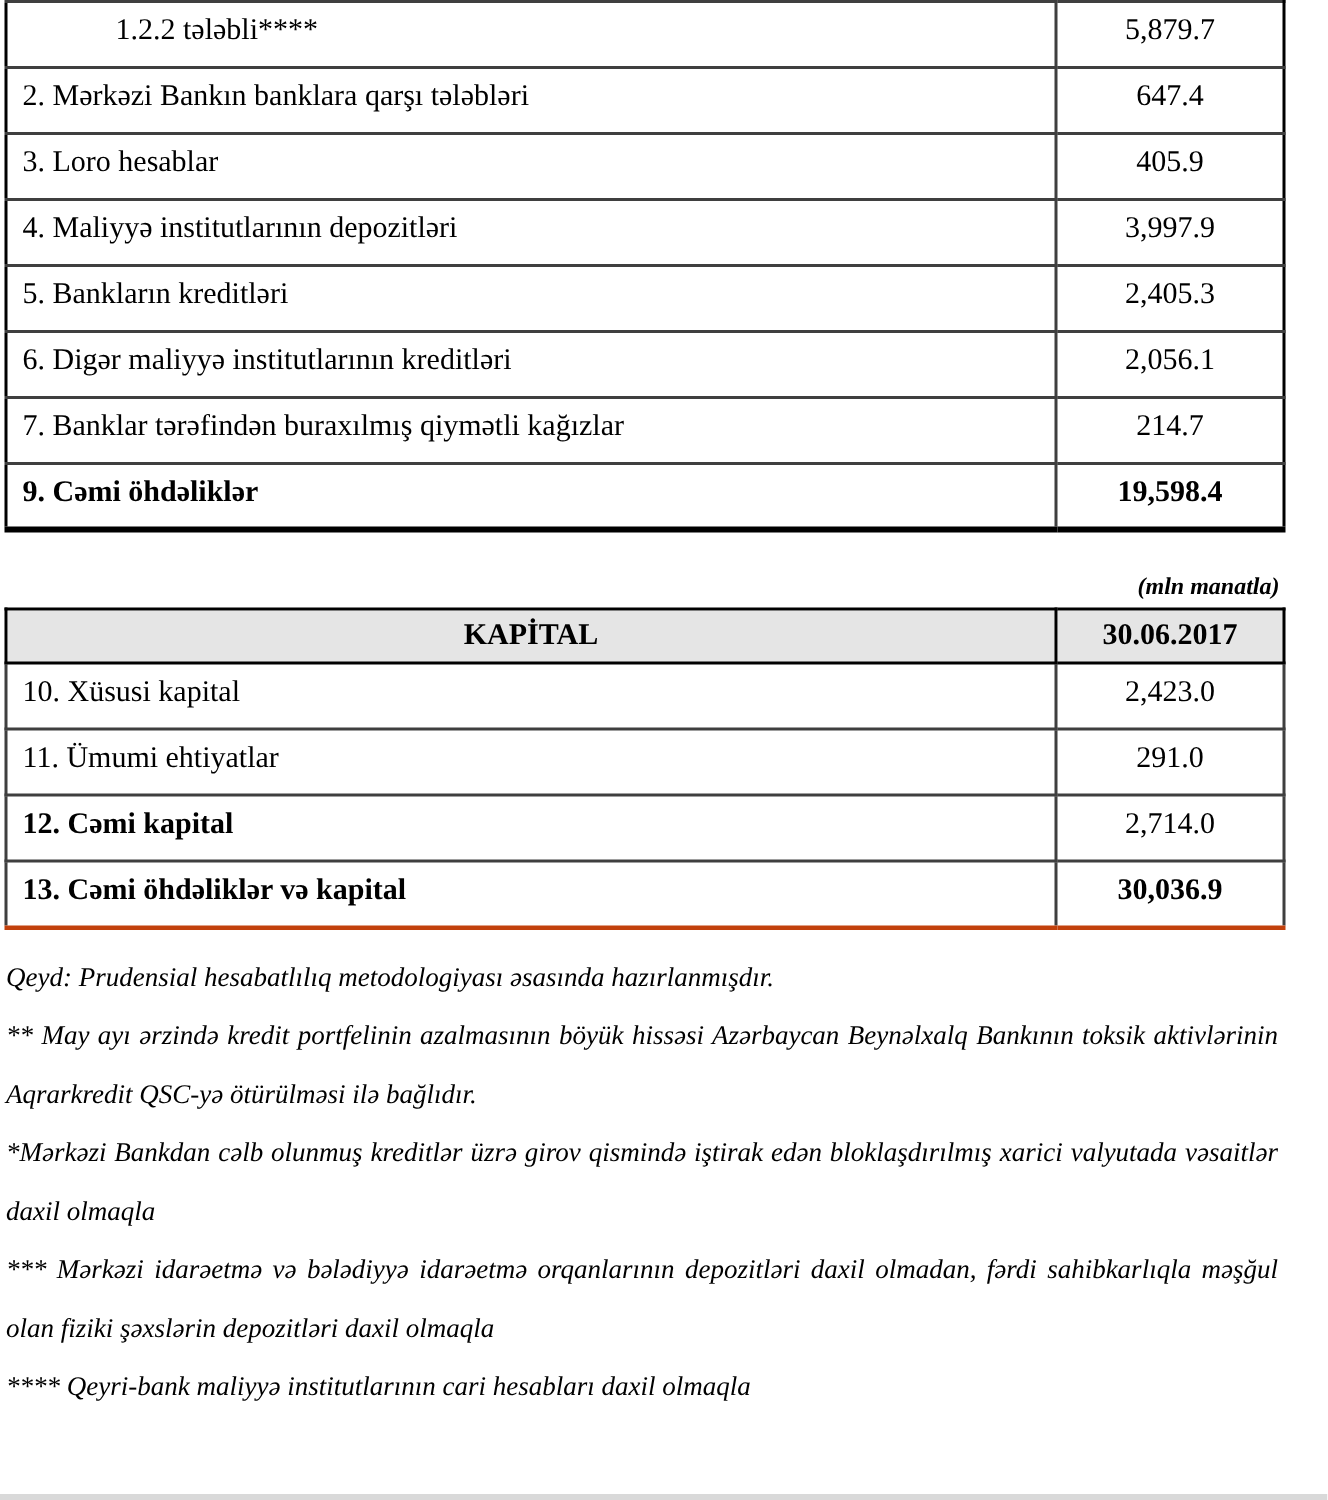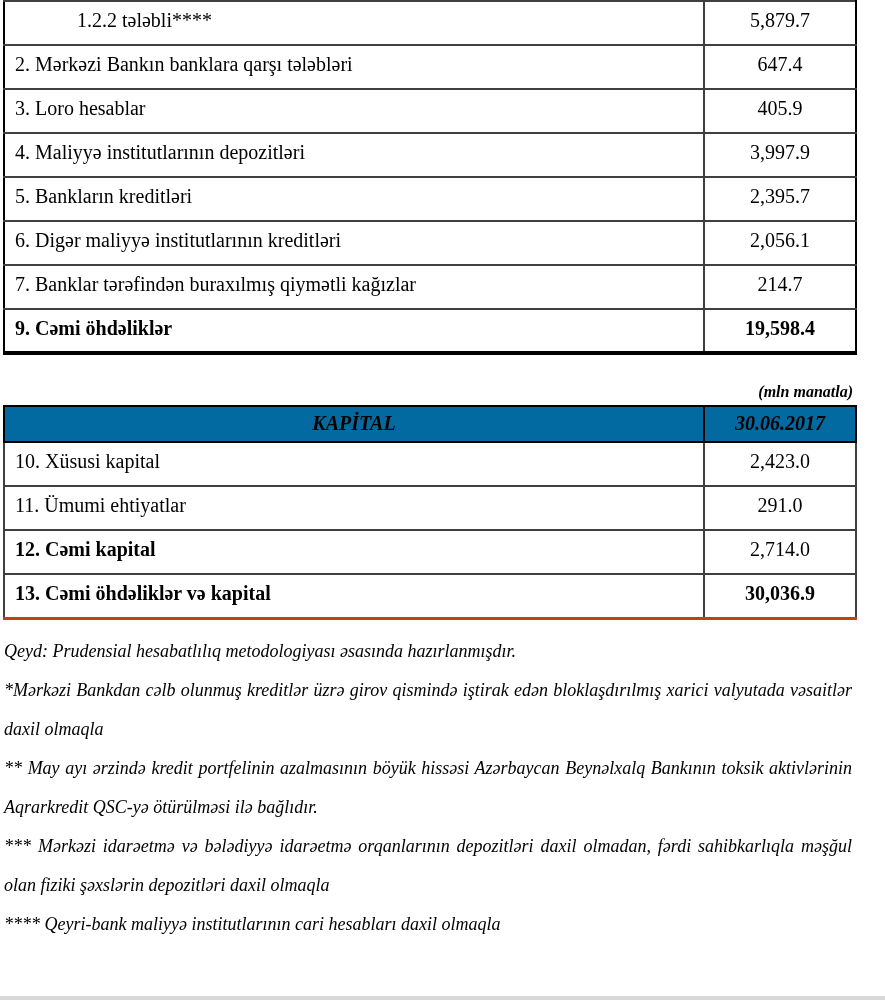--- a/index.html
+++ b/index.html
@@ -117,21 +117,21 @@
       <tr>
         <td class="label">3. Loro hesablar</td>
         <td class="value">405.9</td>
       </tr>
       <tr>
         <td class="label">4. Maliyyə institutlarının  depozitləri</td>
         <td class="value">3,997.9</td>
       </tr>
       <tr>
         <td class="label">5. Bankların kreditləri</td>
-        <td class="value">2,395.7</td>
+        <td class="value">2,405.3</td>
       </tr>
       <tr>
         <td class="label">6. Digər maliyyə institutlarının kreditləri</td>
         <td class="value">2,056.1</td>
       </tr>
       <tr>
         <td class="label">7. Banklar tərəfindən buraxılmış qiymətli kağızlar</td>
         <td class="value">214.7</td>
       </tr>
       <tr>
@@ -142,21 +142,21 @@
   </table>
 
   <div class="unit-note">(mln manatla)</div>
 
   <table class="fin" id="table-capital">
     <colgroup>
         <col class="c-label">
         <col class="c-value">
       </colgroup>
     <thead>
-      <tr style="background:#0369a1;font-style:italic;">
+      <tr style="background:#e5e5e5;">
         <th>KAPİTAL</th>
         <th>30.06.2017</th>
       </tr>
     </thead>
     <tbody>
       <tr>
         <td class="label">10. Xüsusi kapital</td>
         <td class="value">2,423.0</td>
       </tr>
       <tr>
@@ -169,20 +169,20 @@
       </tr>
       <tr>
         <td class="label bold">13. Cəmi öhdəliklər və kapital</td>
         <td class="value bold">30,036.9</td>
       </tr>
     </tbody>
   </table>
 
   <div class="notes">
     <p>Qeyd: Prudensial hesabatlılıq metodologiyası əsasında hazırlanmışdır.</p>
+    <p class="justified">** May ayı ərzində kredit portfelinin azalmasının böyük hissəsi Azərbaycan Beynəlxalq Bankının toksik aktivlərinin Aqrarkredit QSC-yə ötürülməsi ilə bağlıdır.</p>
     <p class="justified">*Mərkəzi Bankdan cəlb olunmuş kreditlər üzrə girov qismində iştirak edən bloklaşdırılmış xarici valyutada vəsaitlər daxil olmaqla</p>
-    <p class="justified">** May ayı ərzində kredit portfelinin azalmasının böyük hissəsi Azərbaycan Beynəlxalq Bankının toksik aktivlərinin Aqrarkredit QSC-yə ötürülməsi ilə bağlıdır.</p>
     <p class="justified">*** Mərkəzi idarəetmə və bələdiyyə idarəetmə orqanlarının depozitləri daxil olmadan, fərdi sahibkarlıqla məşğul olan fiziki şəxslərin depozitləri daxil olmaqla</p>
     <p>**** Qeyri-bank maliyyə institutlarının cari hesabları daxil olmaqla</p>
   </div>
 
   <div class="page-bottom-edge"></div>
 </div>
 
 </body></html>

